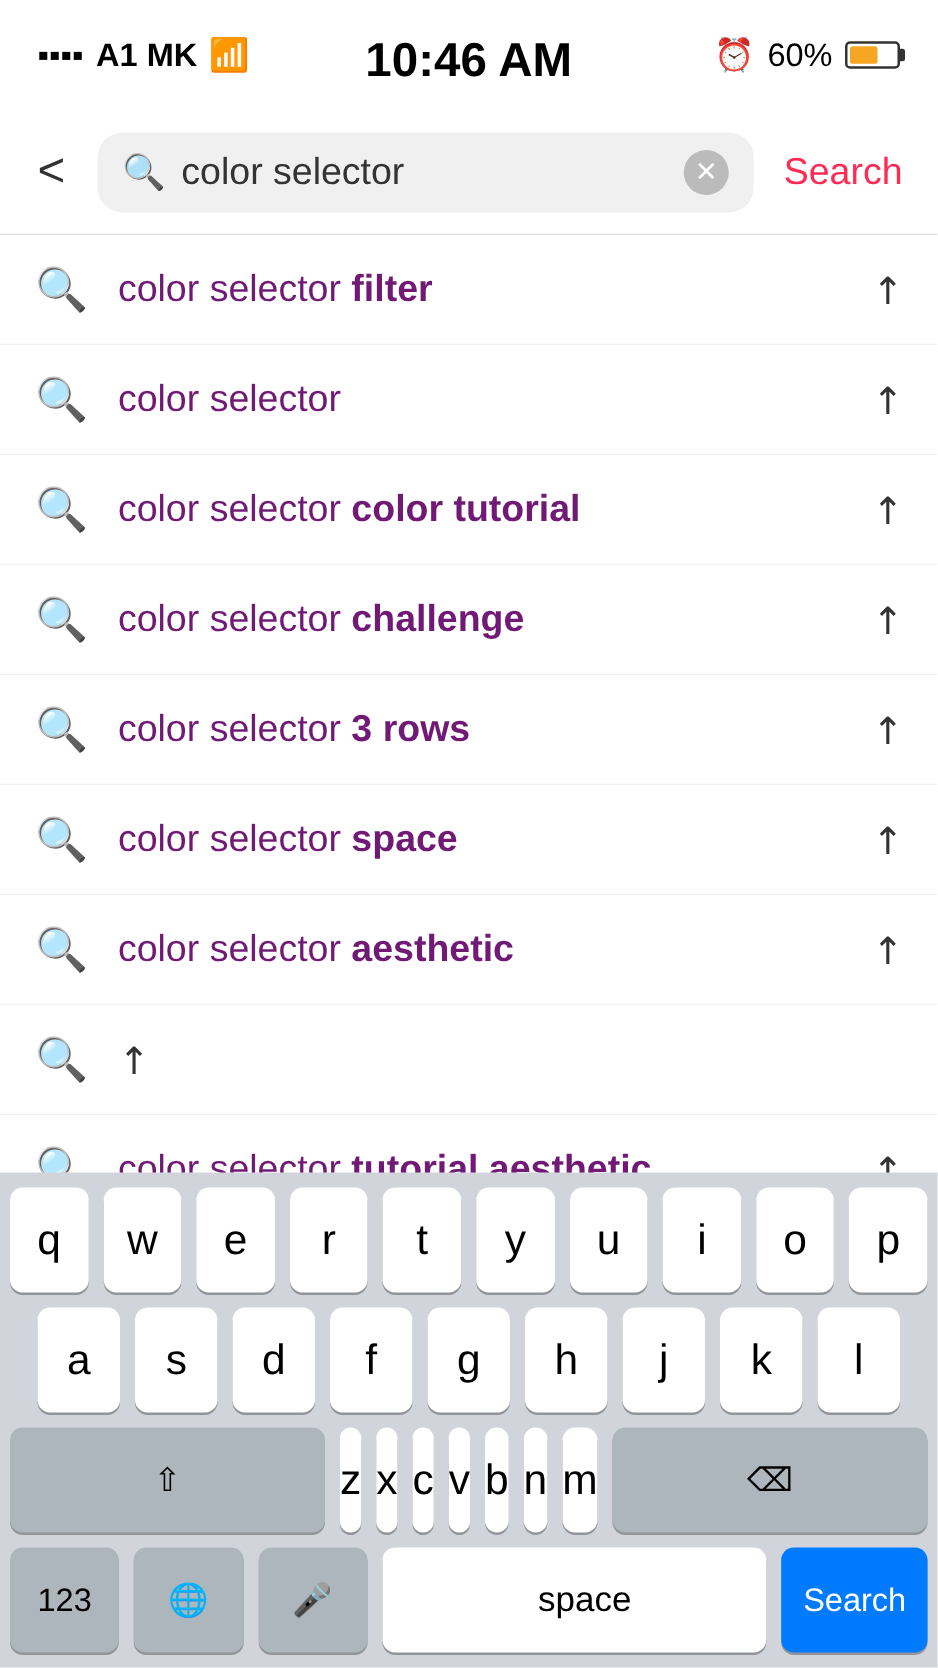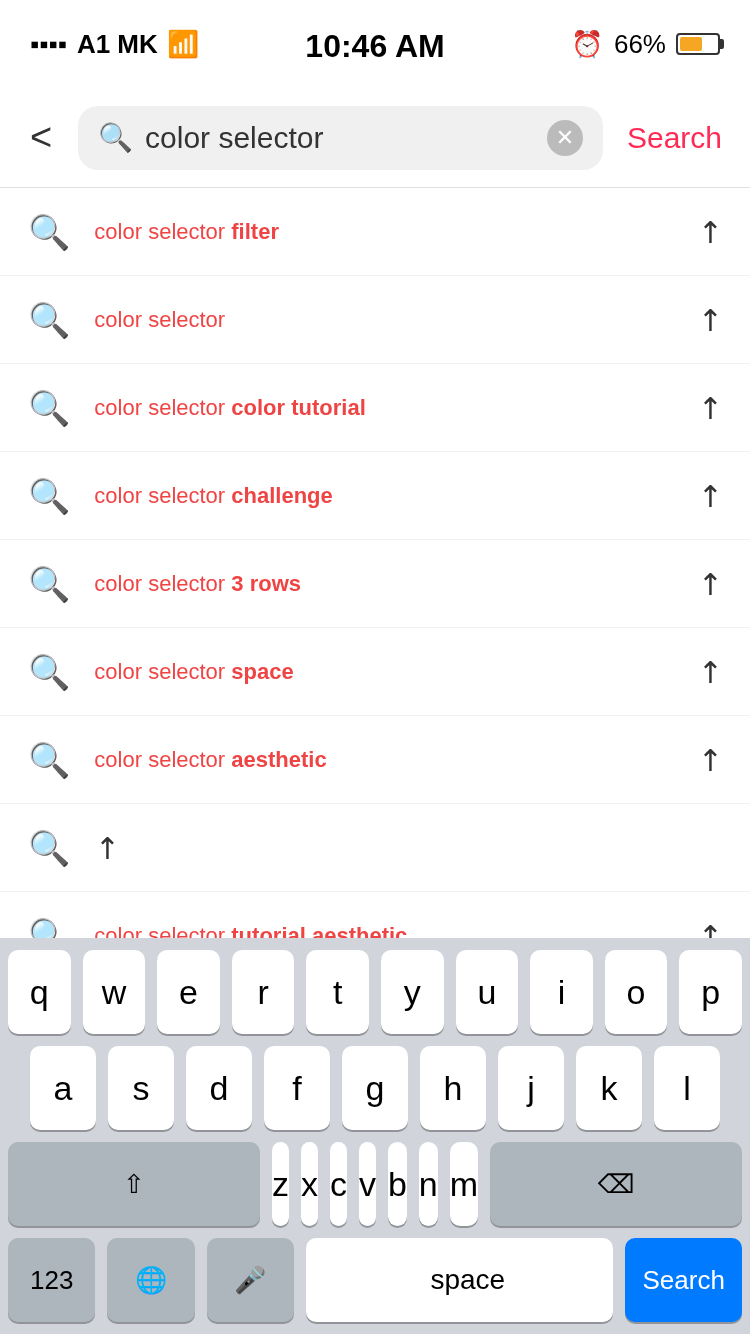--- a/index.html
+++ b/index.html
@@ -23,21 +23,21 @@
       padding: 0 30px;
     }
     .status-left {
       display: flex;
       align-items: center;
       gap: 10px;
       font-size: 26px;
       font-weight: 600;
     }
     .status-center {
-      font-size: 32px;
+      font-size: 38px;
       font-weight: 600;
       position: absolute;
       left: 50%;
       transform: translateX(-50%);
       top: 28px;
     }
     .status-right {
       display: flex;
       align-items: center;
       gap: 10px;
@@ -145,22 +145,22 @@
       cursor: pointer;
     }
     .suggestion-search-icon {
       color: #666;
       font-size: 34px;
       margin-right: 24px;
       flex-shrink: 0;
     }
     .suggestion-text {
       flex: 1;
-      font-size: 22px;
-      color: #ef4444;
+      font-size: 30px;
+      color: #701a75;
     }
     .suggestion-text .normal {
       font-weight: 400;
     }
     .suggestion-text .bold {
       font-weight: 700;
     }
     .suggestion-arrow {
       color: #333;
       font-size: 30px;
@@ -255,21 +255,21 @@
 
 <div class="status-bar">
   <div class="status-left">
     <span>▪▪▪▪</span>
     <span>A1 MK</span>
     <span>📶</span>
   </div>
   <div class="status-center">10:46 AM</div>
   <div class="status-right">
     <span>⏰</span>
-    <span>66%</span>
+    <span>60%</span>
     <div class="battery-icon">
       <div class="battery-fill"></div>
     </div>
   </div>
 </div>
 
 <div class="search-header">
   <div class="back-btn">&lt;</div>
   <div class="search-bar">
     <span class="search-bar-icon">🔍</span>

